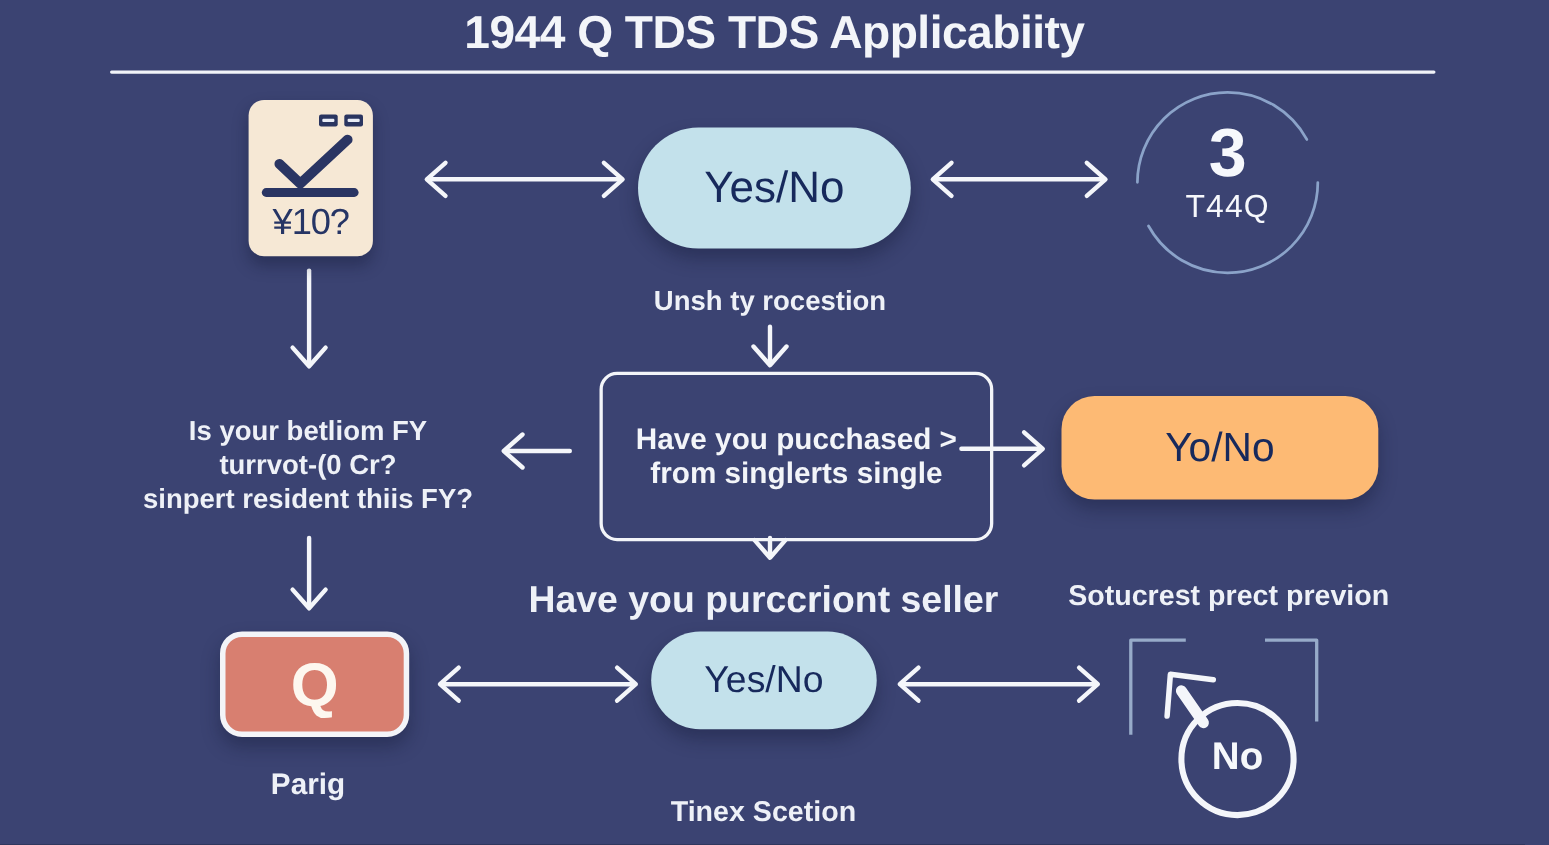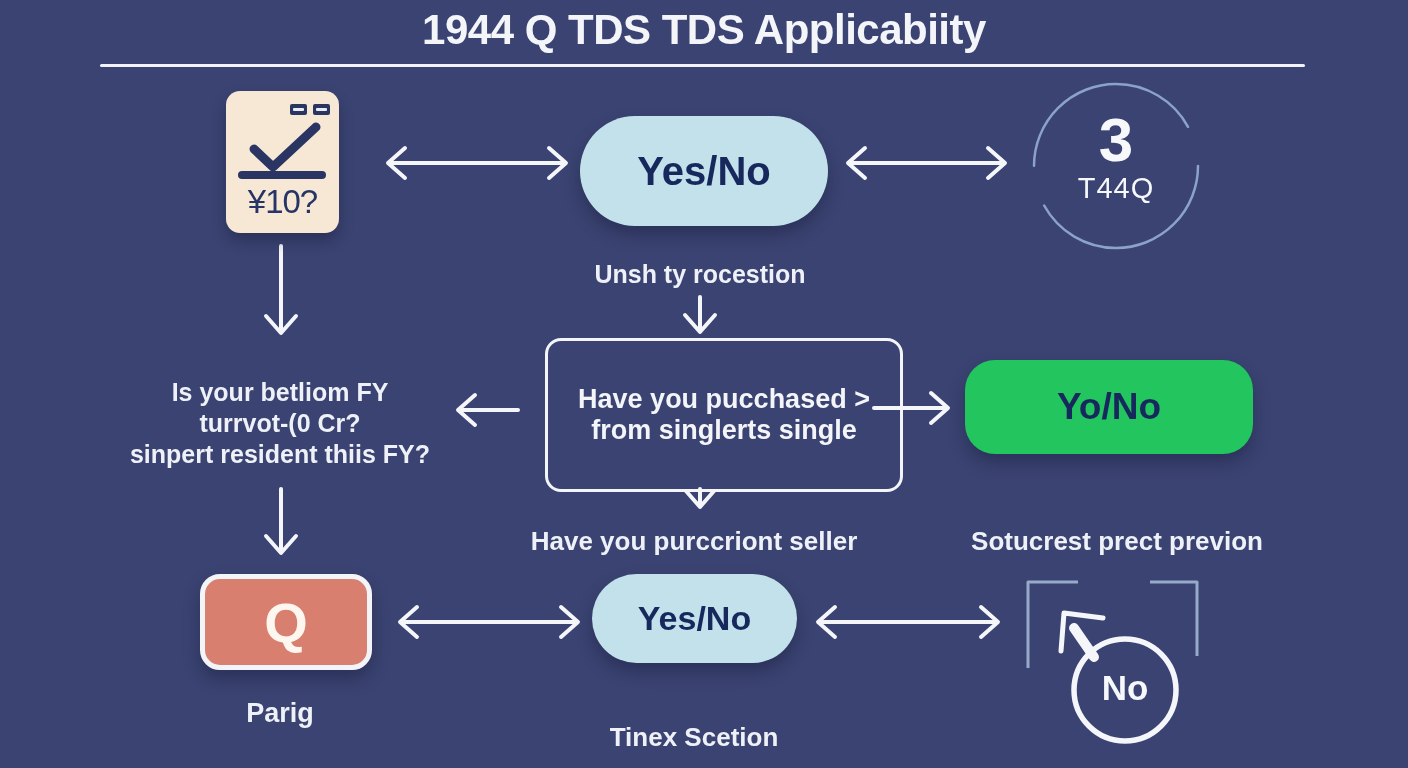--- a/index.html
+++ b/index.html
@@ -22,38 +22,38 @@
     border-radius:14px;box-shadow:0 8px 14px rgba(15,20,45,.35);
   }
   .badge{position:absolute;top:13px;height:11px;width:17px;background:#2a3560;border-radius:2px;}
   .badge .mark{position:absolute;left:3px;top:4px;width:11px;height:3px;background:#e8ecf5;border-radius:1px;}
   .badge1{left:64px;}
   .badge2{left:87px;}
   .card-amount{position:absolute;left:0;top:92px;width:100%;text-align:center;
     font-size:33px;font-weight:normal;color:#263565;letter-spacing:-1px;}
 
   
-  .pill{display:flex;align-items:center;justify-content:center;font-weight:bold;
+  .pill{display:flex;align-items:center;justify-content:center;font-weight:normal;
     box-shadow:0 9px 16px rgba(15,20,45,.35);}
   .pill-blue{background:#c3e1eb;color:#17295c;}
-  .pill-cream{background:#22c55e;color:#17295c;}
+  .pill-cream{background:#fdba74;color:#17295c;}
   .pill-top{left:580px;top:116px;width:248px;height:110px;border-radius:55px;font-size:40px;}
   .pill-right{left:965px;top:360px;width:288px;height:94px;border-radius:30px;font-size:37px;}
   .pill-bottom{left:592px;top:574px;width:205px;height:89px;border-radius:45px;font-size:34px;}
 
   
   .circle-number{left:1028px;top:104px;width:176px;text-align:center;
     font-size:62px;font-weight:bold;color:#f6f8fc;}
   .circle-code{left:1028px;top:172px;width:176px;text-align:center;
     font-size:29px;font-weight:normal;color:#f6f8fc;letter-spacing:1px;}
 
   .caption{font-weight:bold;color:#eef1f7;text-align:center;}
   .cap-unsh{left:540px;top:260px;width:320px;font-size:25px;}
   .cap-offer{left:952px;top:282px;width:320px;font-size:25px;}
-  .cap-center{left:478px;top:526px;width:432px;font-size:26px;}
+  .cap-center{left:478px;top:526px;width:432px;font-size:34px;}
   .cap-right{left:952px;top:526px;width:330px;font-size:26px;}
   .cap-parig{left:180px;top:698px;width:200px;font-size:27px;}
   .cap-tinex{left:544px;top:722px;width:300px;font-size:26px;}
 
   .left-q{left:80px;top:377px;width:400px;text-align:center;
     font-size:25px;line-height:31px;font-weight:bold;color:#eef1f7;}
 
   .center-box{
     left:520px;top:338px;width:352px;height:148px;border:3px solid #f3f5f9;
     border-radius:16px;display:flex;flex-direction:column;align-items:center;justify-content:center;

